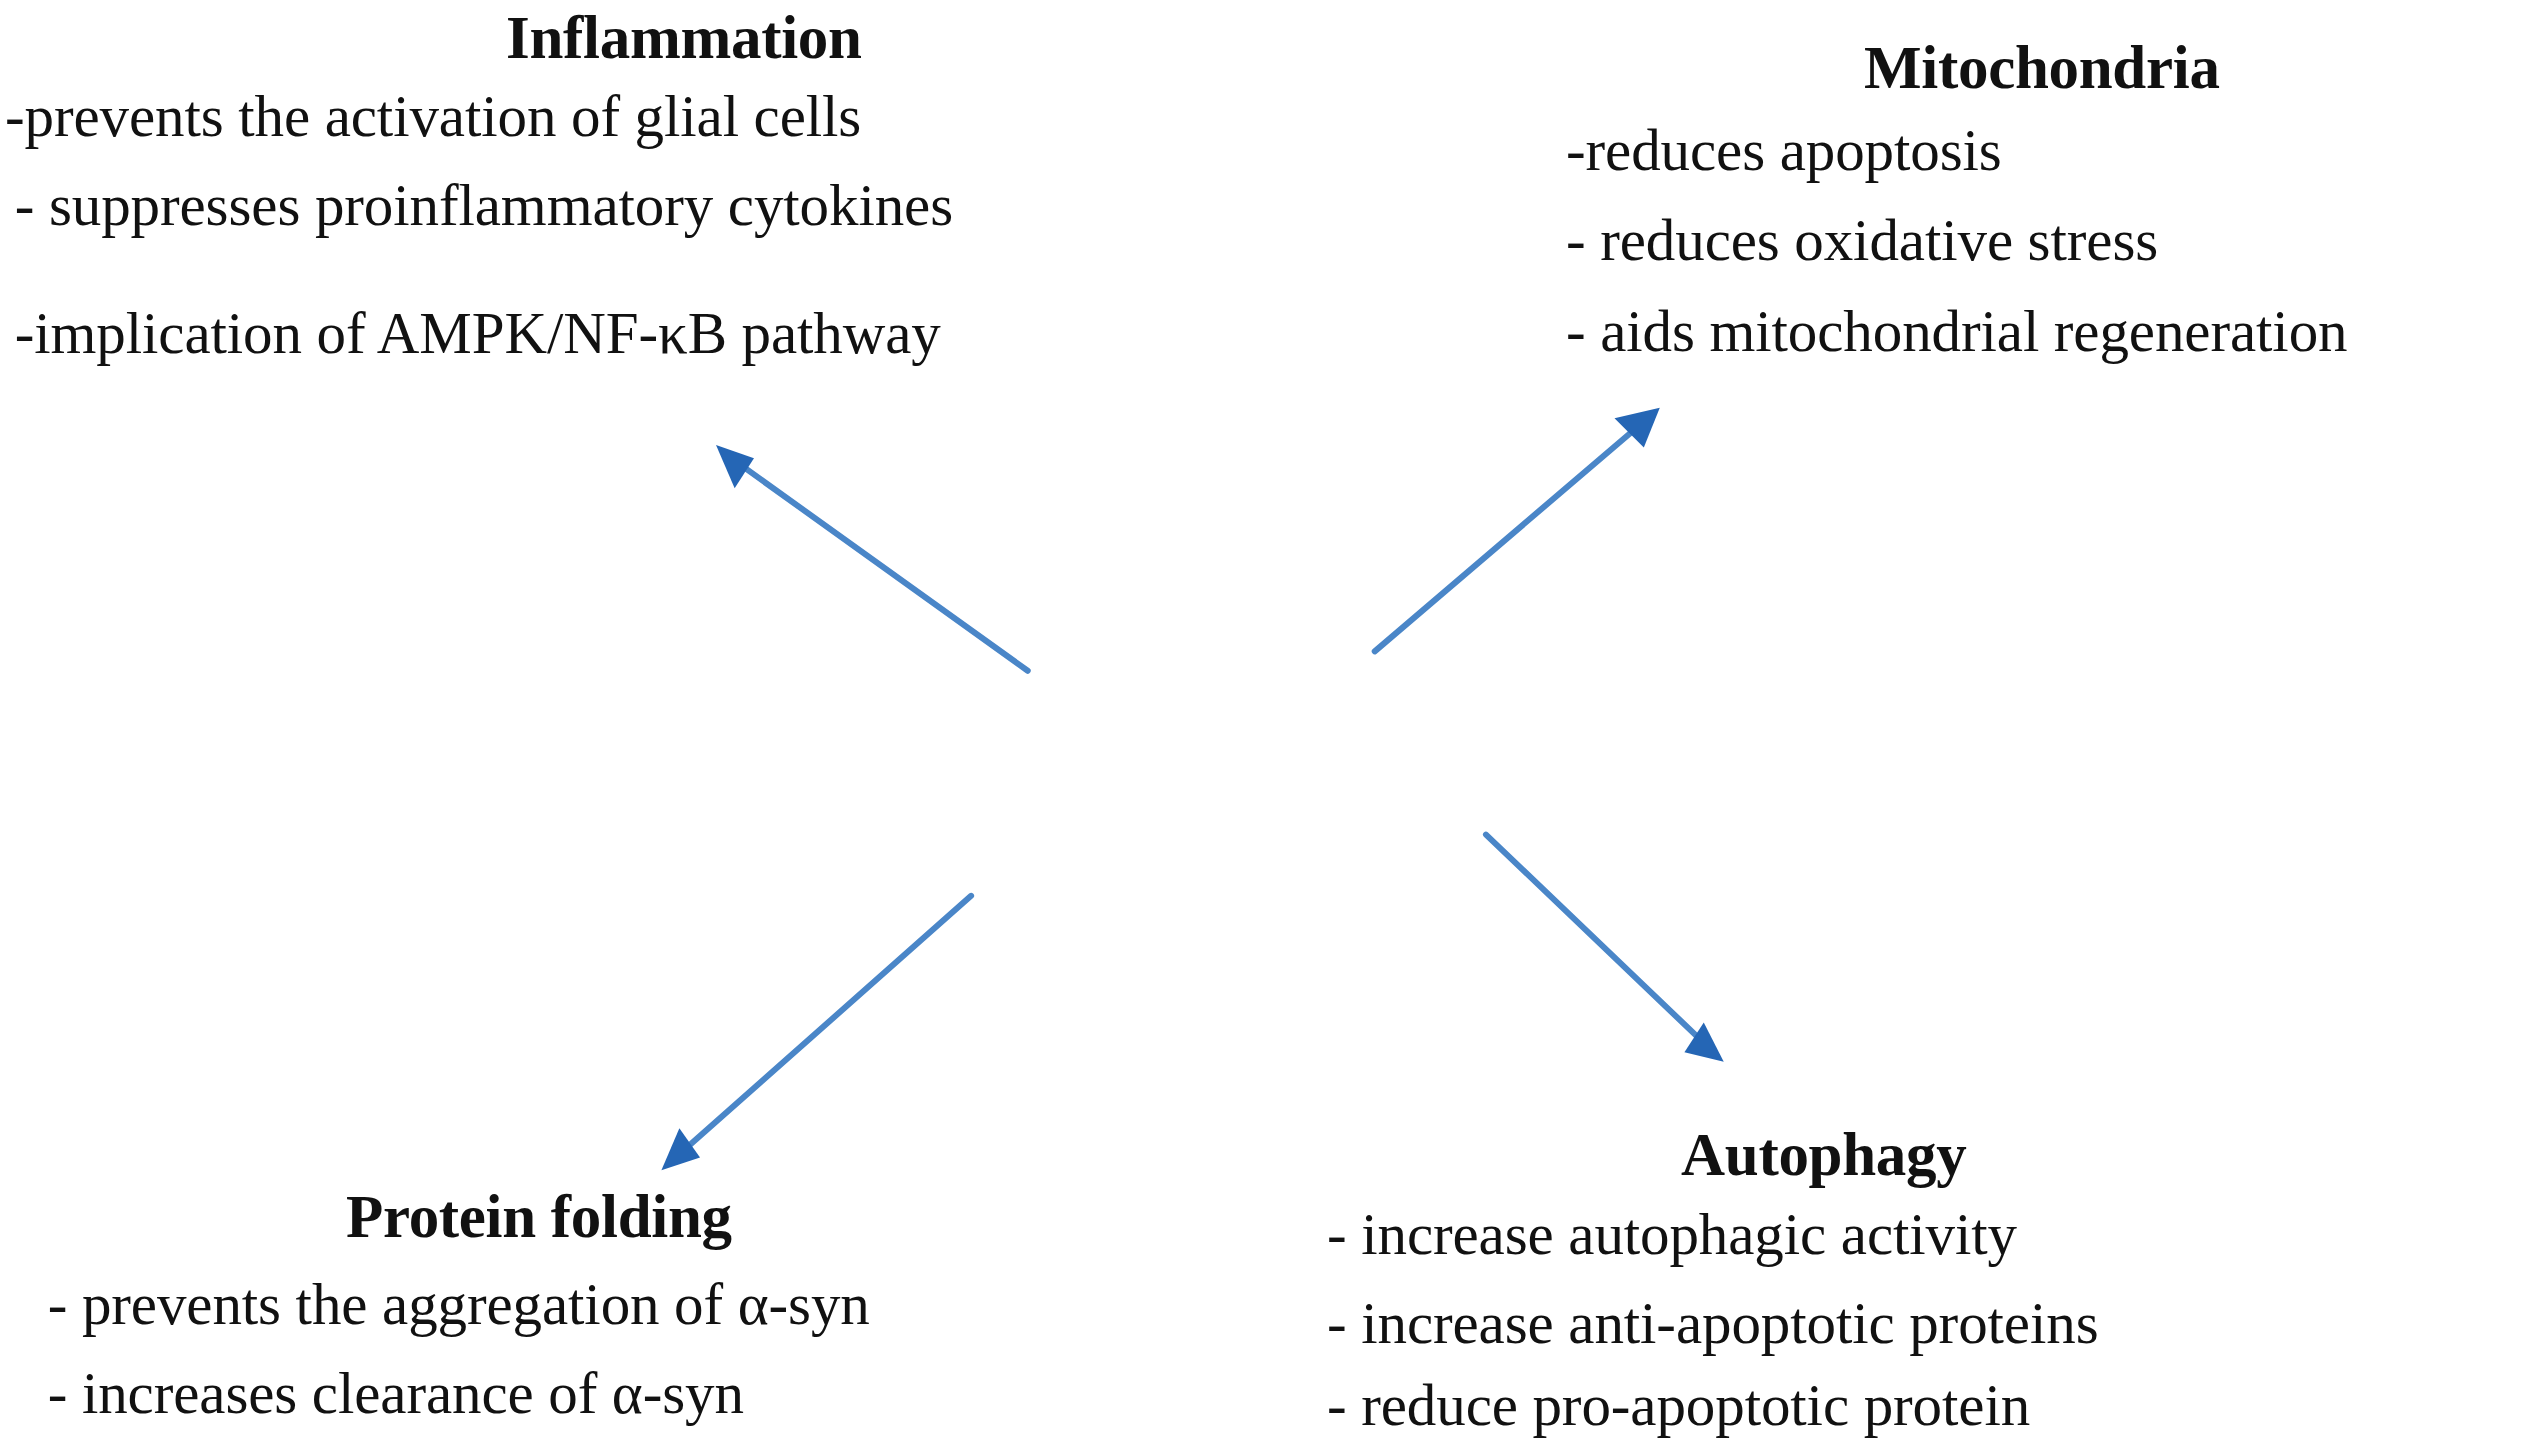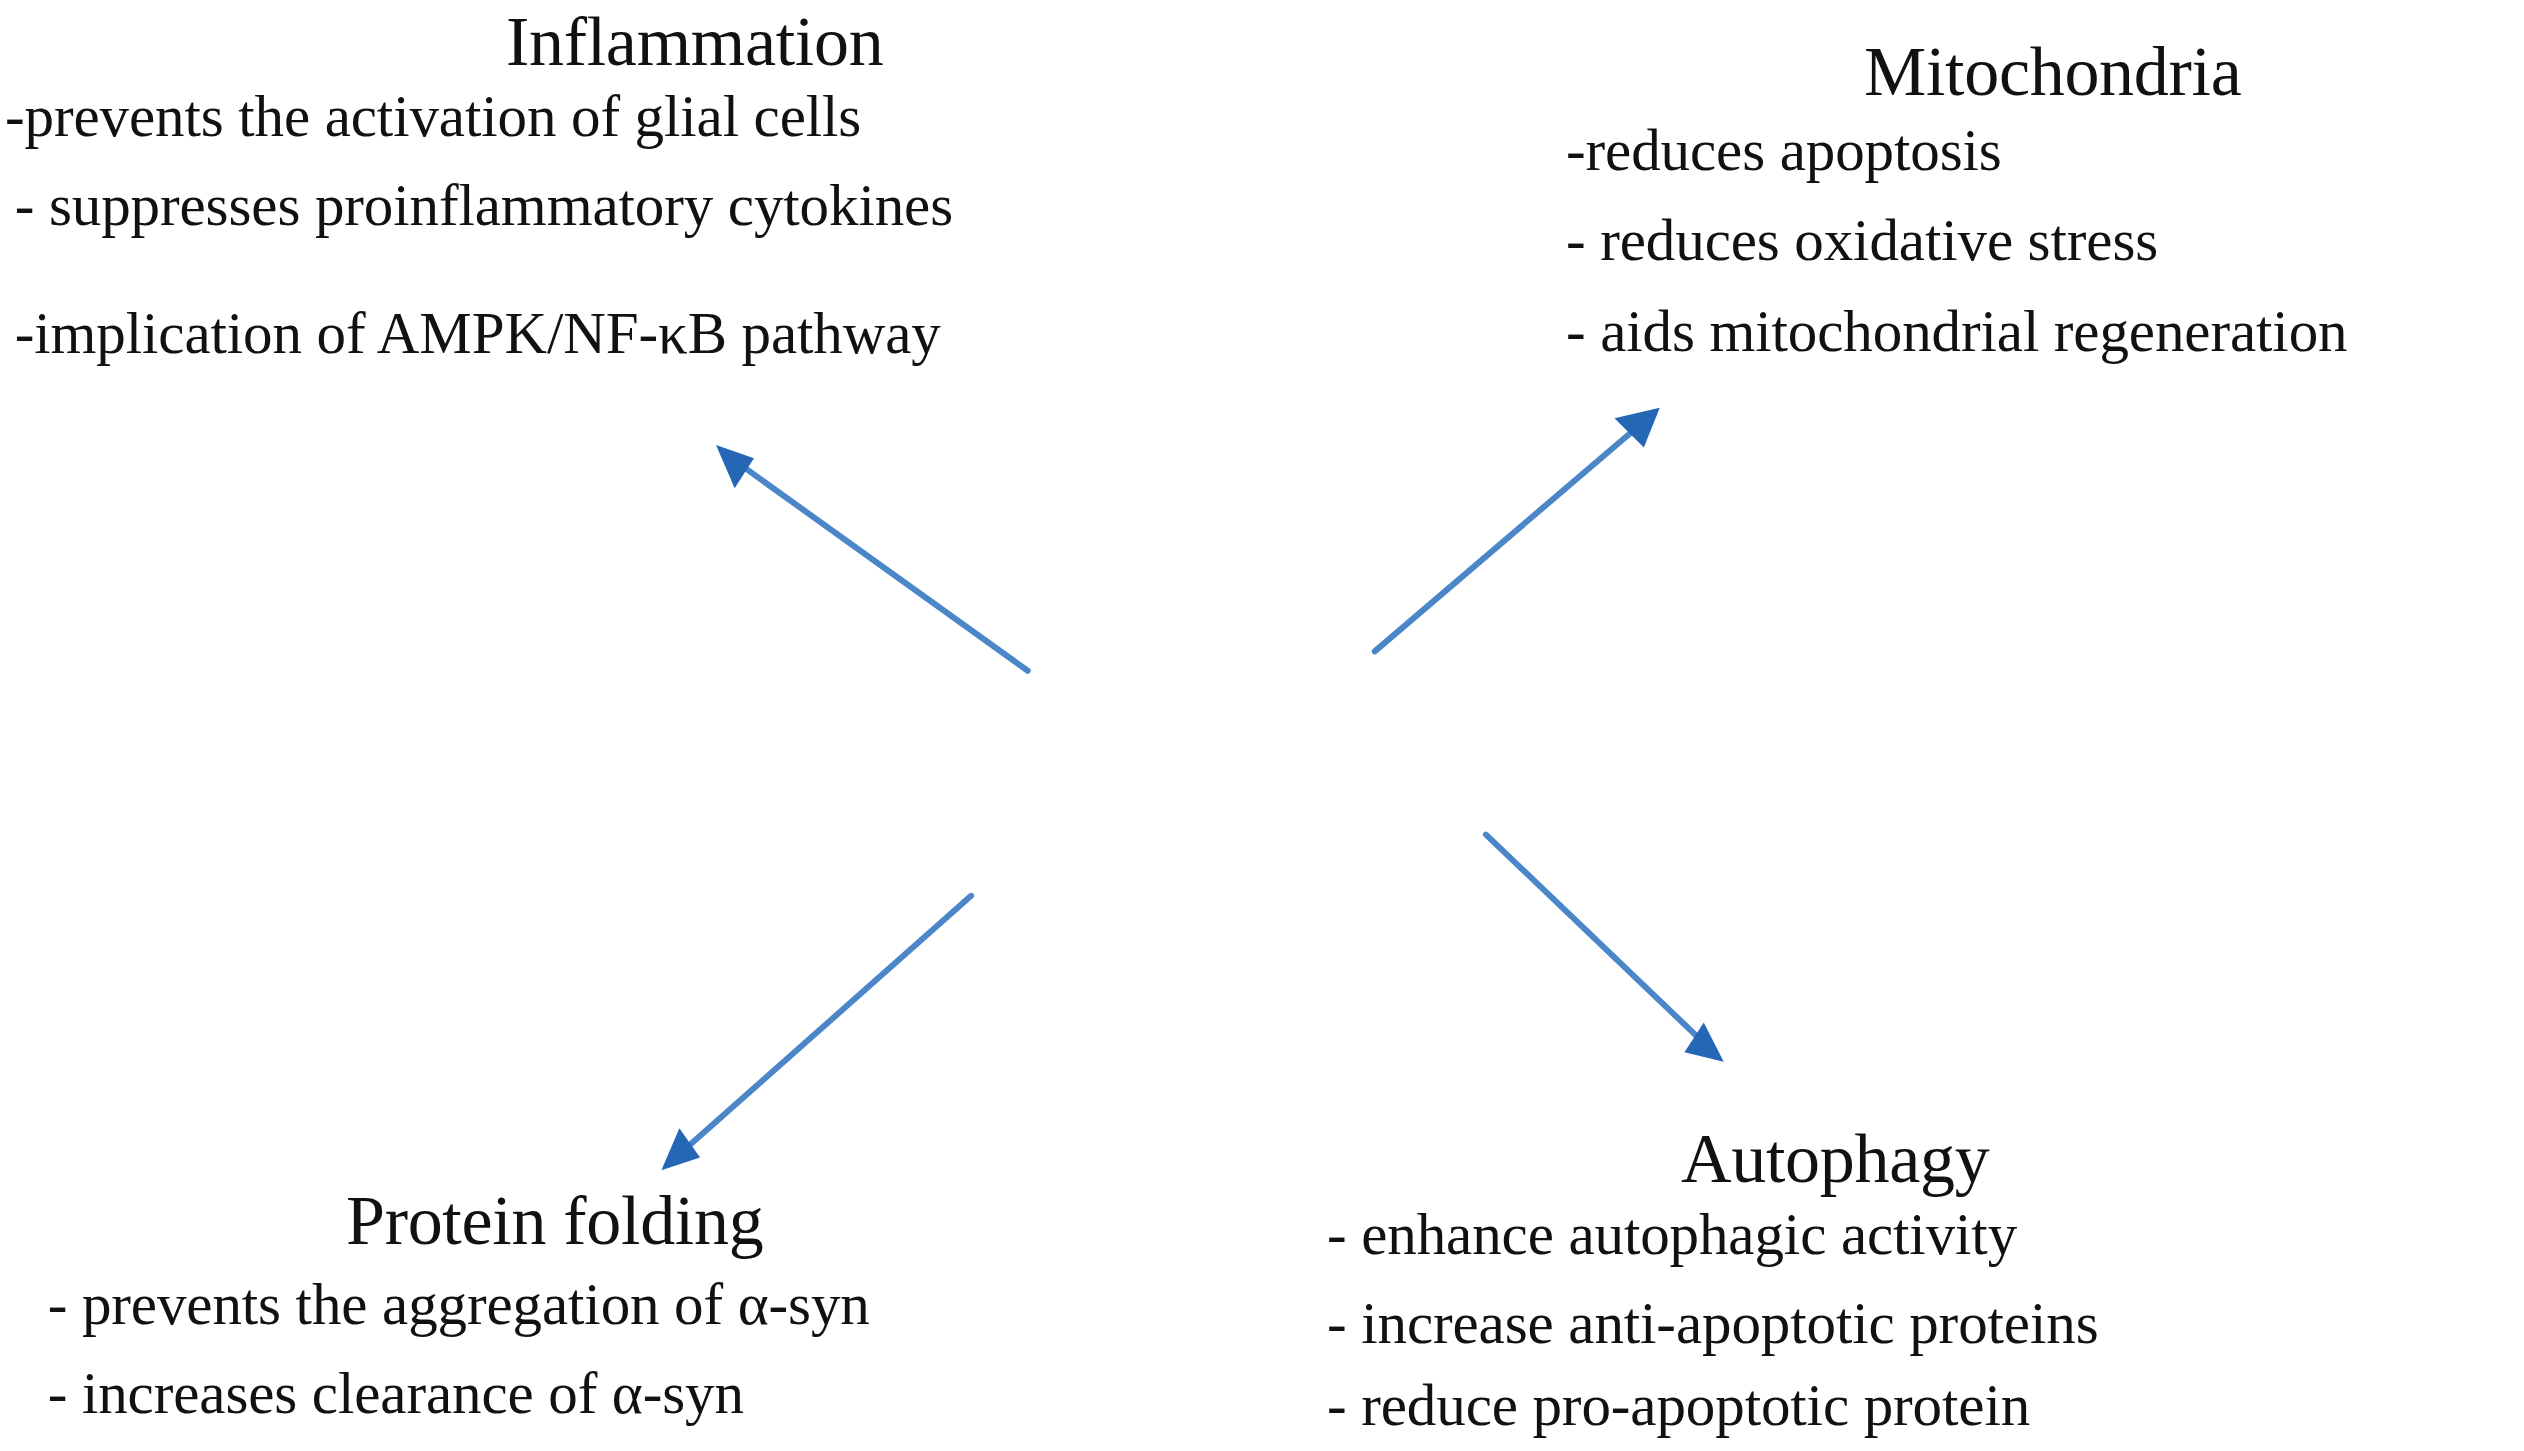--- a/index.html
+++ b/index.html
@@ -18,22 +18,22 @@
     color: #000000;
     -webkit-font-smoothing: antialiased;
   }
   .txt {
     position: absolute;
     white-space: nowrap;
     line-height: 1.0;
     color: #111111;
   }
   .heading {
-    font-weight: normal;
-    font-size: 70px;
+    font-weight: bold;
+    font-size: 61px;
     letter-spacing: -0.3px;
   }
   .bullet {
     font-weight: normal;
     font-size: 59px;
     letter-spacing: -0.1px;
   }
   .center-label {
     font-weight: normal;
     font-size: 85px;
@@ -134,19 +134,19 @@
 
 
   <div class="node" id="node-protein">
     <span class="txt heading" style="position: absolute; top: 0px; left: 313px;">Protein folding</span>
     <span class="txt bullet b0" style="position: absolute; top: 89px; left: 14.7px;">- prevents the aggregation of α-syn</span>
     <span class="txt bullet b1" style="position: absolute; top: 178px; left: 14.7px;">- increases clearance of α-syn</span>
   </div>
 
   <div class="node" id="node-autophagy">
     <span class="txt heading" style="position: absolute; top: 0px; left: 366px;">Autophagy</span>
-    <span class="txt bullet b0" style="position: absolute; top: 81px; left: 12px;">- enhance autophagic activity</span>
+    <span class="txt bullet b0" style="position: absolute; top: 81px; left: 12px;">- increase autophagic activity</span>
     <span class="txt bullet b1" style="position: absolute; top: 170px; left: 12px;">- increase anti-apoptotic proteins</span>
     <span class="txt bullet b2" style="position: absolute; top: 252px; left: 12px;">- reduce pro-apoptotic protein</span>
   </div>
 
 </div>
 
 
 </body></html>

